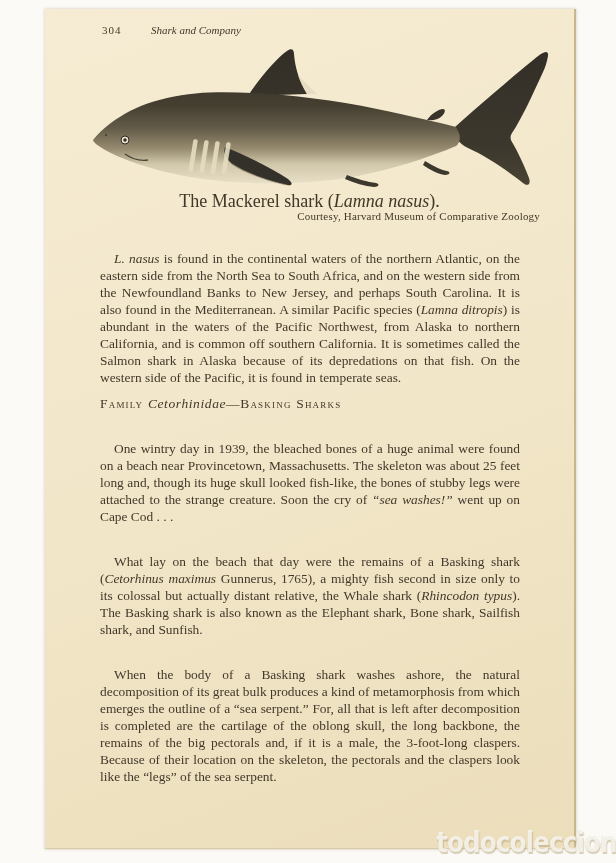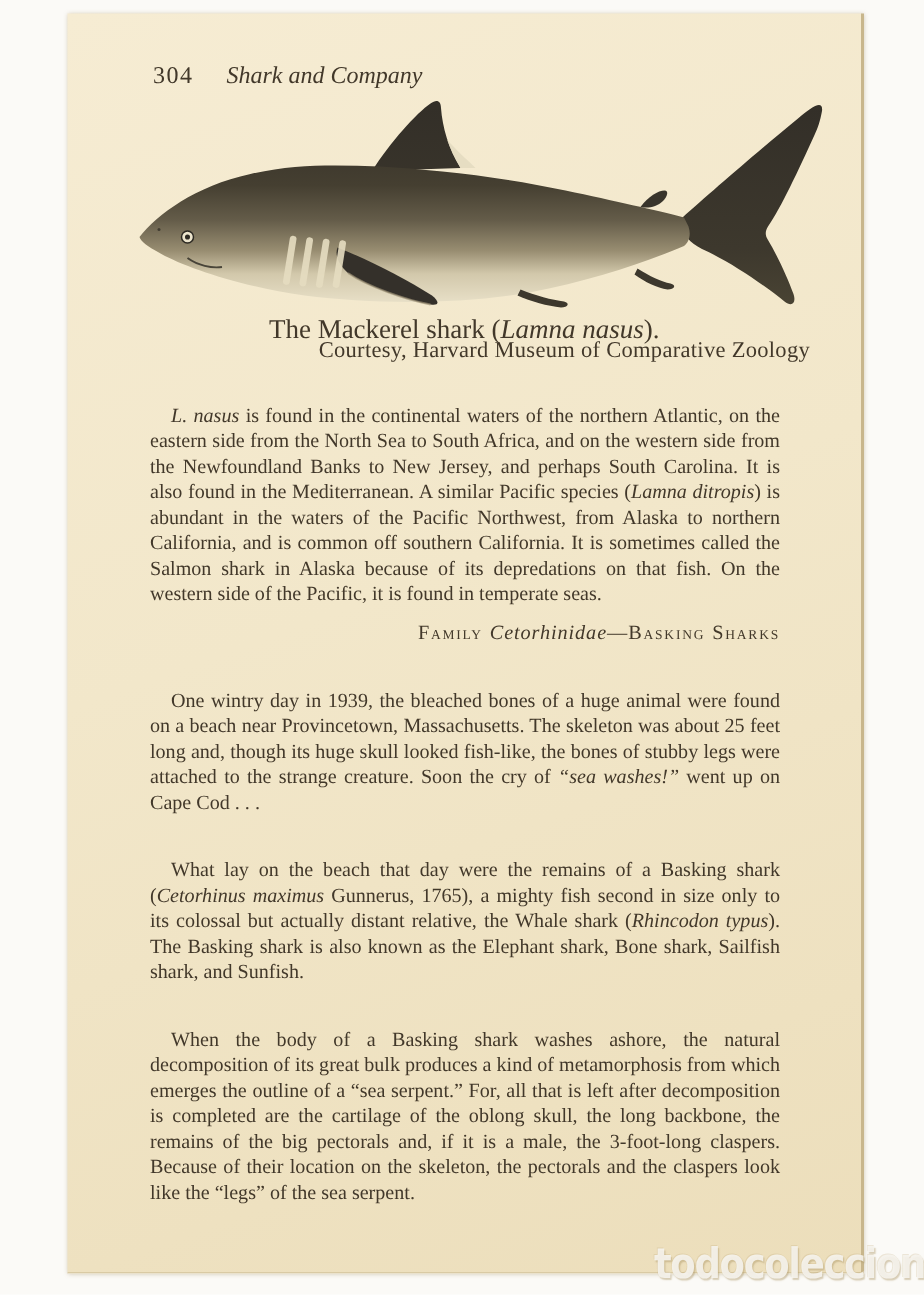--- a/index.html
+++ b/index.html
@@ -8,31 +8,31 @@
     background:#fbfaf7;
     font-family:"Liberation Serif","DejaVu Serif",serif;
   }
   .page{
     position:absolute;left:45px;top:9px;width:529px;height:839px;
     background:linear-gradient(160deg,#f6ecd3 0%,#f2e7ca 45%,#ecdebb 100%);
     border-right:2px solid #c8b68c;border-bottom:1px solid #d9caa4;
     box-shadow:0 0 3px rgba(150,125,80,.4);
     color:#42382a;overflow:hidden;
   }
-  .header{position:relative;height:17px;margin-top:33px;font-size:16px;text-decoration:underline;}
+  .header{position:relative;height:17px;margin-top:15px;font-size:11px;text-decoration:underline;}
   .pagenum{position:absolute;left:57px;letter-spacing:1px;}
   .runtitle{position:absolute;left:106px;font-style:italic;}
   .figure{position:relative;height:147px;margin-top:2px;}
   .figure svg{position:absolute;left:40px;top:0;}
   .caption{margin-top:3px;text-align:center;font-size:18px;line-height:16px;}
-  .credit{margin:1px 34px 0 0;text-align:right;font-size:15px;line-height:12px;letter-spacing:.2px;}
+  .credit{margin:1px 34px 0 0;text-align:right;font-size:11px;line-height:12px;letter-spacing:.2px;}
   .text{margin:23px 54px 0 55px;font-size:13.4px;line-height:17px;text-align:justify;}
   .text p{margin:0;}
   .text p.indent{text-indent:14px;margin-top:28px;}
-  .text h2{margin:9px 0 3px;font-size:13.5px;font-weight:normal;text-align:right;letter-spacing:.6px;line-height:17px;}
+  .text h2{margin:9px 0 3px;font-size:13.5px;font-weight:normal;text-align:left;letter-spacing:.6px;line-height:17px;}
   .it{font-style:italic;}
   .sc{font-variant:small-caps;letter-spacing:1.2px;}
   .watermark{
     position:absolute;left:436px;top:826px;
     font-family:"DejaVu Sans",sans-serif;font-weight:bold;font-size:28px;
     letter-spacing:-1px;transform:scaleX(.88);transform-origin:left center;
     color:rgba(246,244,238,.9);
     text-shadow:1px 1.5px 1px rgba(170,148,100,.45), -0.5px -0.5px 0 rgba(190,168,120,.25);
   }
 </style>

